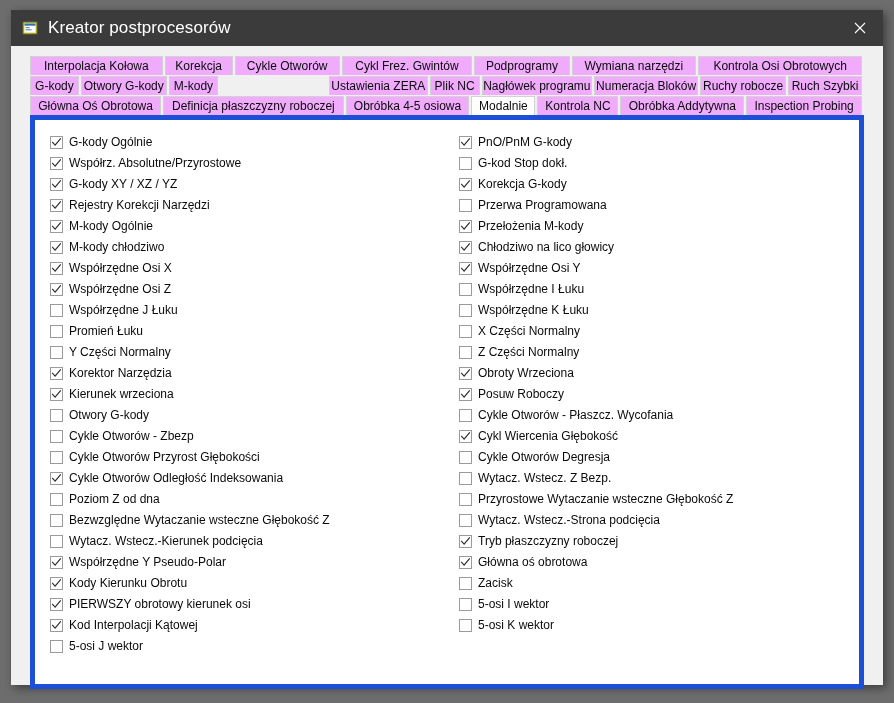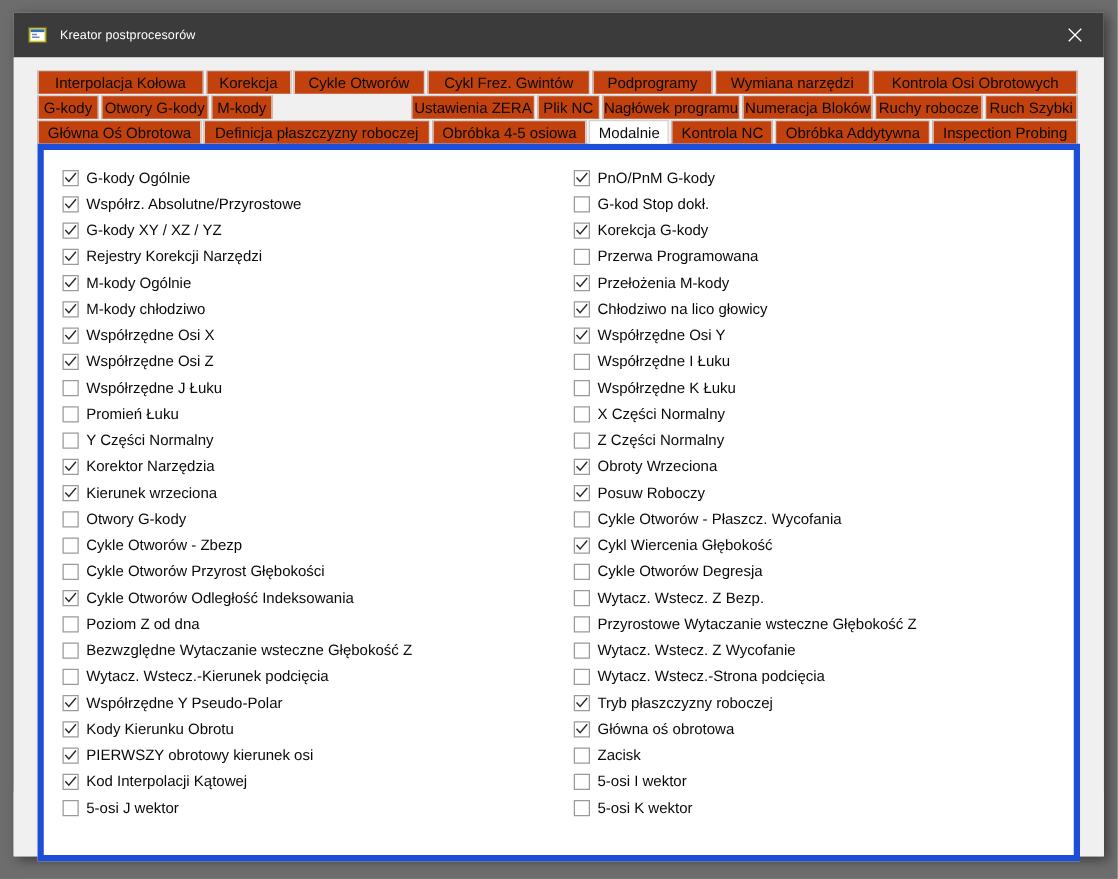--- a/index.html
+++ b/index.html
@@ -42,21 +42,21 @@
   .titlebar-icon {
     width: 16px;
     height: 16px;
     margin-left: 11px;
     margin-right: 10px;
     flex: none;
     position: relative;
   }
   .title-text {
     color: #ffffff;
-    font-size: 10px;
+    font-size: 17px;
     letter-spacing: 0.1px;
     white-space: nowrap;
   }
   .close-btn {
     position: absolute;
     right: 0;
     top: 0;
     width: 46px;
     height: 36px;
     display: flex;
@@ -86,21 +86,21 @@
     width: 100%;
     height: 19px;
     display: flex;
   }
   .tabrow.r0 { top: 0px; }
   .tabrow.r1 { top: 20px; }
   .tabrow.r2 { top: 40px; }
 
   .tab {
     height: 19px;
-    background: #c2410c;
+    background: #f0abfc;
     border: 1px solid #d2d2d2;
     border-bottom: none;
     box-sizing: border-box;
     display: flex;
     align-items: center;
     justify-content: center;
     font-size: 12px;
     color: #0a0a0a;
     white-space: nowrap;
     padding: 0 6px;
@@ -514,24 +514,20 @@
               <div class="cbrow">
                 <span class="cbox"></span>
                 <span class="cblabel">Wytacz. Wstecz. Z Bezp.</span>
               </div>
               <div class="cbrow">
                 <span class="cbox"></span>
                 <span class="cblabel">Przyrostowe Wytaczanie wsteczne Głębokość Z</span>
               </div>
               <div class="cbrow">
                 <span class="cbox"></span>
-                <span class="cblabel">Wytacz. Wstecz. Z  Wycofanie</span>
-              </div>
-              <div class="cbrow">
-                <span class="cbox"></span>
                 <span class="cblabel">Wytacz. Wstecz.-Strona podcięcia</span>
               </div>
               <div class="cbrow">
                 <span class="cbox">
                   <svg width="11" height="11" viewBox="0 0 11 11">
                     <path d="M1.6 5.4 L4.1 8.2 L9.4 1.8" stroke="#2b2b2b" stroke-width="1.15" fill="none" stroke-linecap="square"></path>
                   </svg>
                 </span>
                 <span class="cblabel">Tryb płaszczyzny roboczej</span>
               </div>

